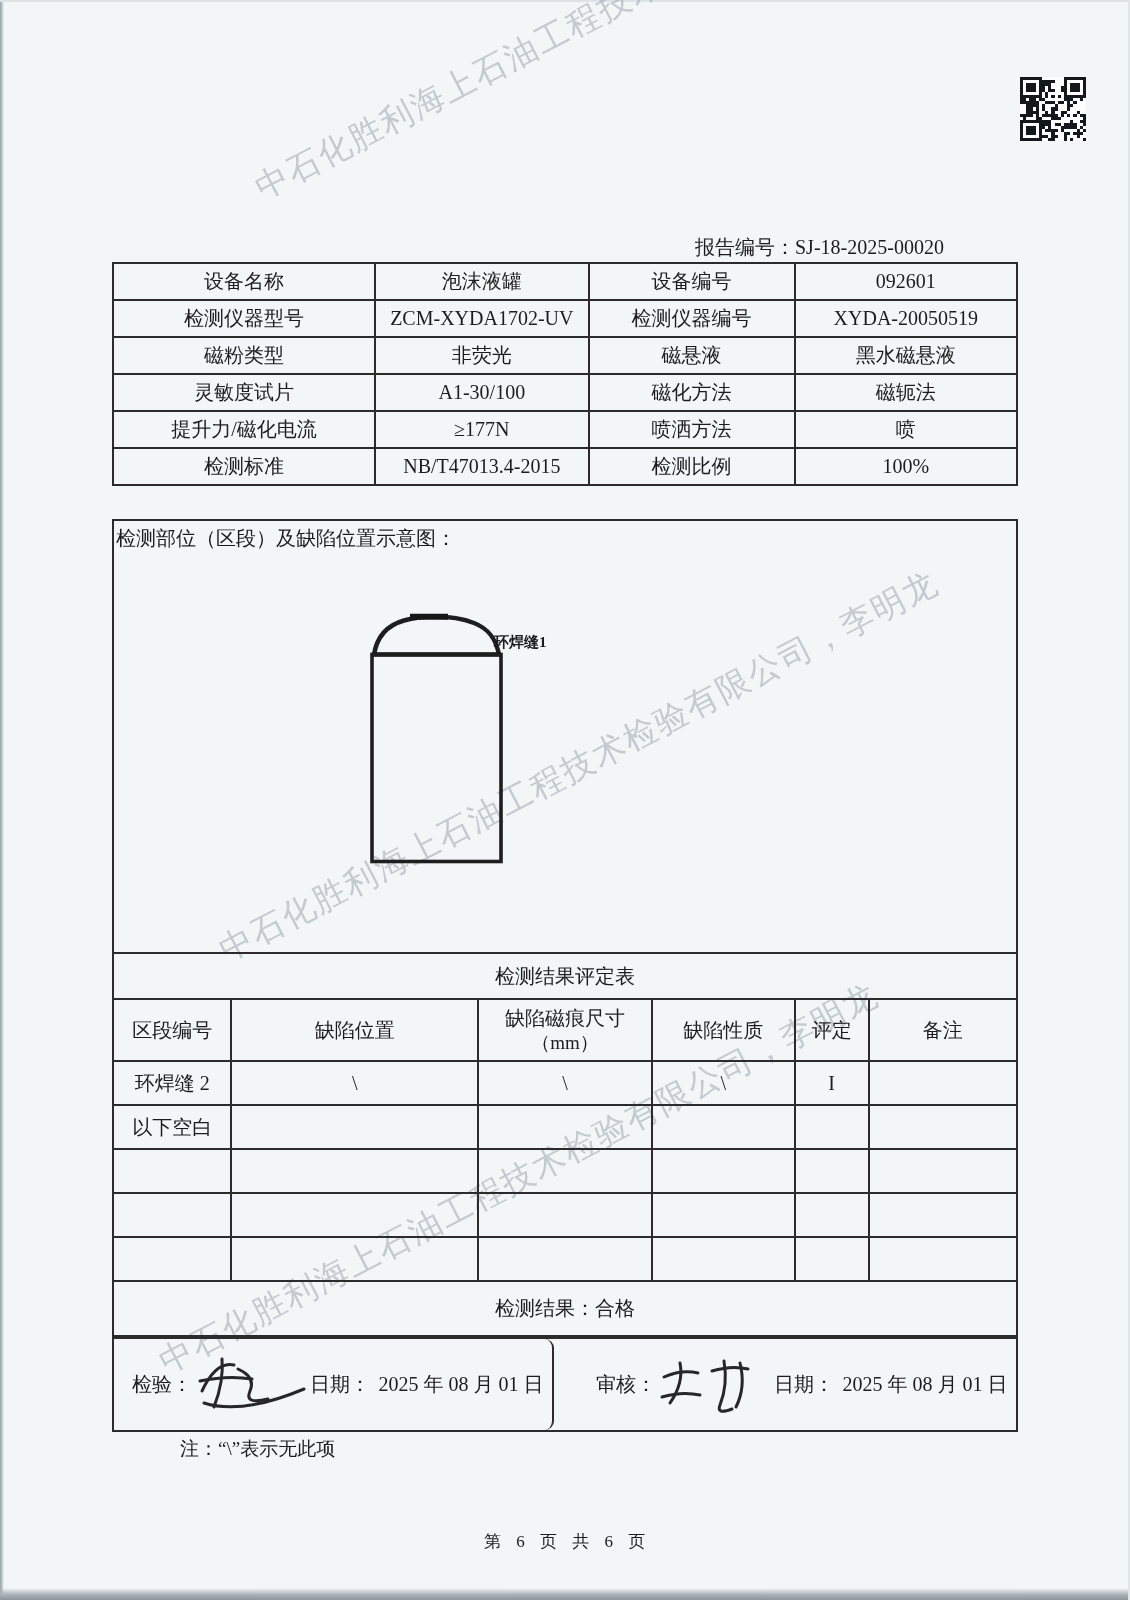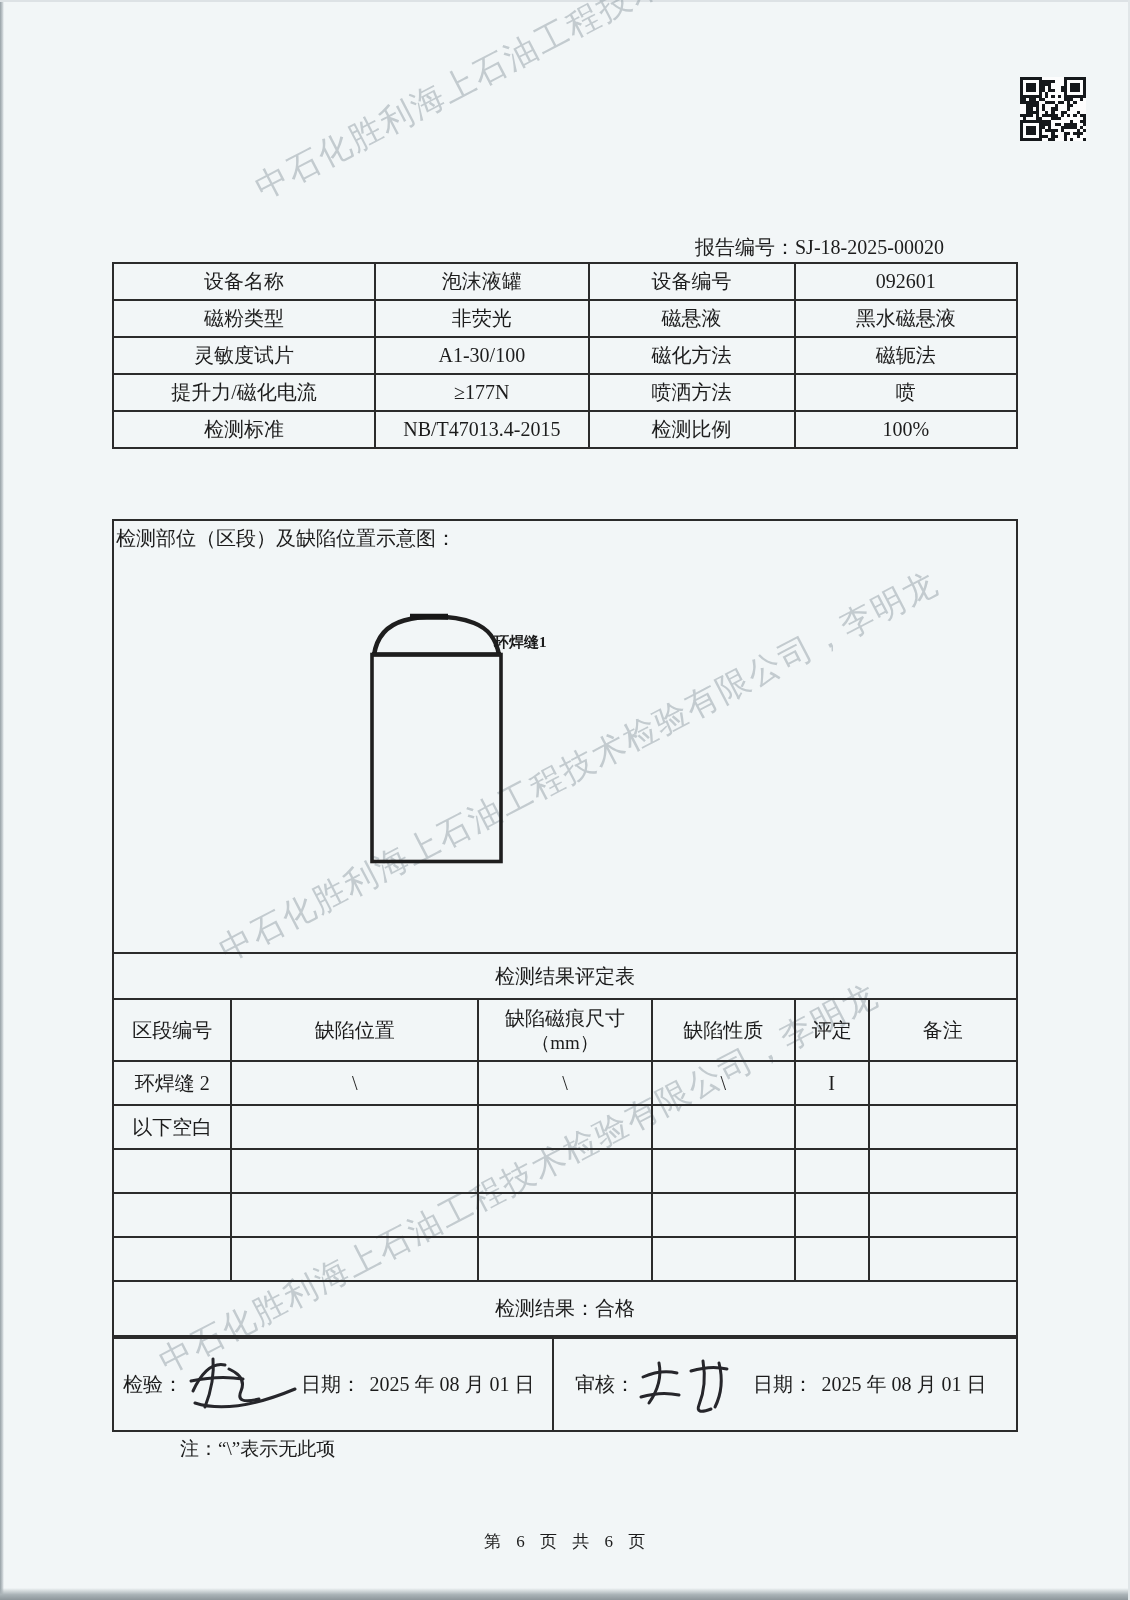--- a/index.html
+++ b/index.html
@@ -34,21 +34,21 @@
   .tank-svg{position:absolute;left:248px;top:87px;width:310px;height:270px;}
   .weld-label{position:absolute;left:380px;top:112px;font-size:15px;font-weight:bold;}
   table.results{left:112px;top:952px;width:906px;}
   td.tbl-title{height:46px;font-size:21px;}
   table.results td.hdr{height:62px;line-height:1.25;}
   td.hdr .sub{font-size:19px;}
   table.results td.cell{height:44px;}
   td.result-line{height:55px;text-align:left;vertical-align:top;padding:4px 0 0 2px;}
   
   .signoff{left:112px;top:1337px;width:906px;height:95px;border:2px solid #2b2b2b;display:flex;}
-  .sig-cell{display:flex;align-items:center;justify-content:center;padding:4px 0;font-size:20px;}
+  .sig-cell{display:flex;align-items:center;justify-content:flex-end;padding:4px 0;font-size:20px;border-radius:9px;}
   .sig-cell.left{width:440px;border-right:2px solid #2b2b2b;}
   .sig-cell.right{flex:1;}
   .sig-svg{width:118px;height:64px;flex:none;}
   .sig-svg path{fill:none;stroke:#26262b;stroke-width:3;stroke-linecap:round;}
   .date{flex:none;width:182px;text-align:center;line-height:1.55;font-size:20px;}
   .footnote{left:180px;top:1436px;font-size:19px;}
   .page-num{left:0;right:0;top:1530px;text-align:center;font-size:17px;letter-spacing:1px;word-spacing:9px;}
   
   .qr{left:1020px;top:77px;width:66px;height:64px;background:#fdfdfd;display:grid;
       grid-template-columns:repeat(21,1fr);grid-template-rows:repeat(21,1fr);}
@@ -315,20 +315,26 @@
         <col style="width:24.6%">
       </colgroup>
     <tbody>
       <tr>
         <td>设备名称</td>
         <td>泡沫液罐</td>
         <td>设备编号</td>
         <td>092601</td>
       </tr>
       <tr>
+        <td>检测仪器型号</td>
+        <td>ZCM-XYDA1702-UV</td>
+        <td>检测仪器编号</td>
+        <td>XYDA-20050519</td>
+      </tr>
+      <tr>
         <td>磁粉类型</td>
         <td>非荧光</td>
         <td>磁悬液</td>
         <td>黑水磁悬液</td>
       </tr>
       <tr>
         <td>灵敏度试片</td>
         <td>A1-30/100</td>
         <td>磁化方法</td>
         <td>磁轭法</td>

